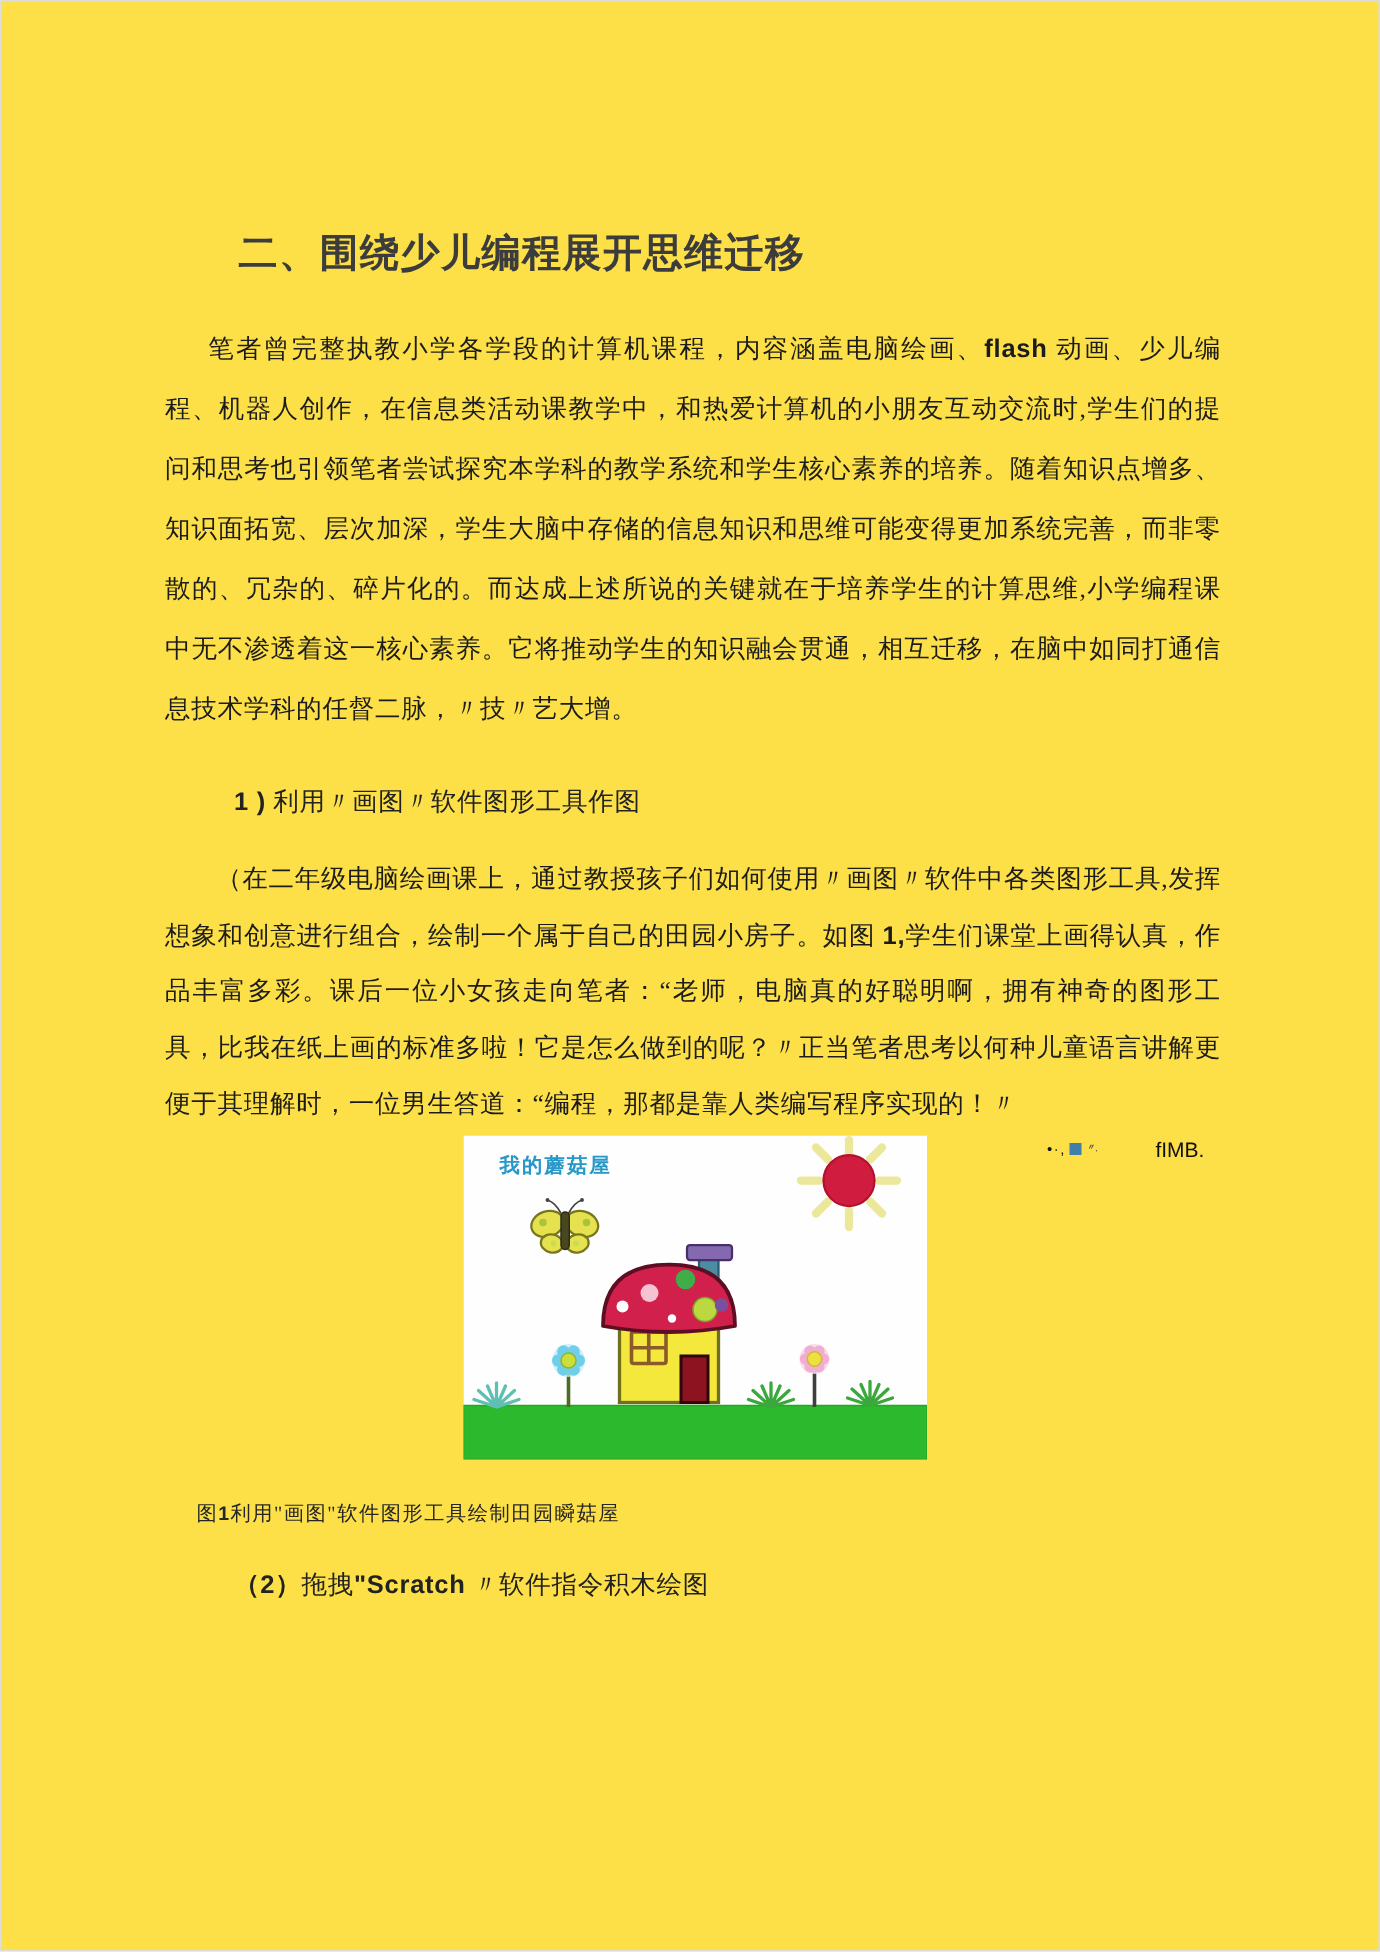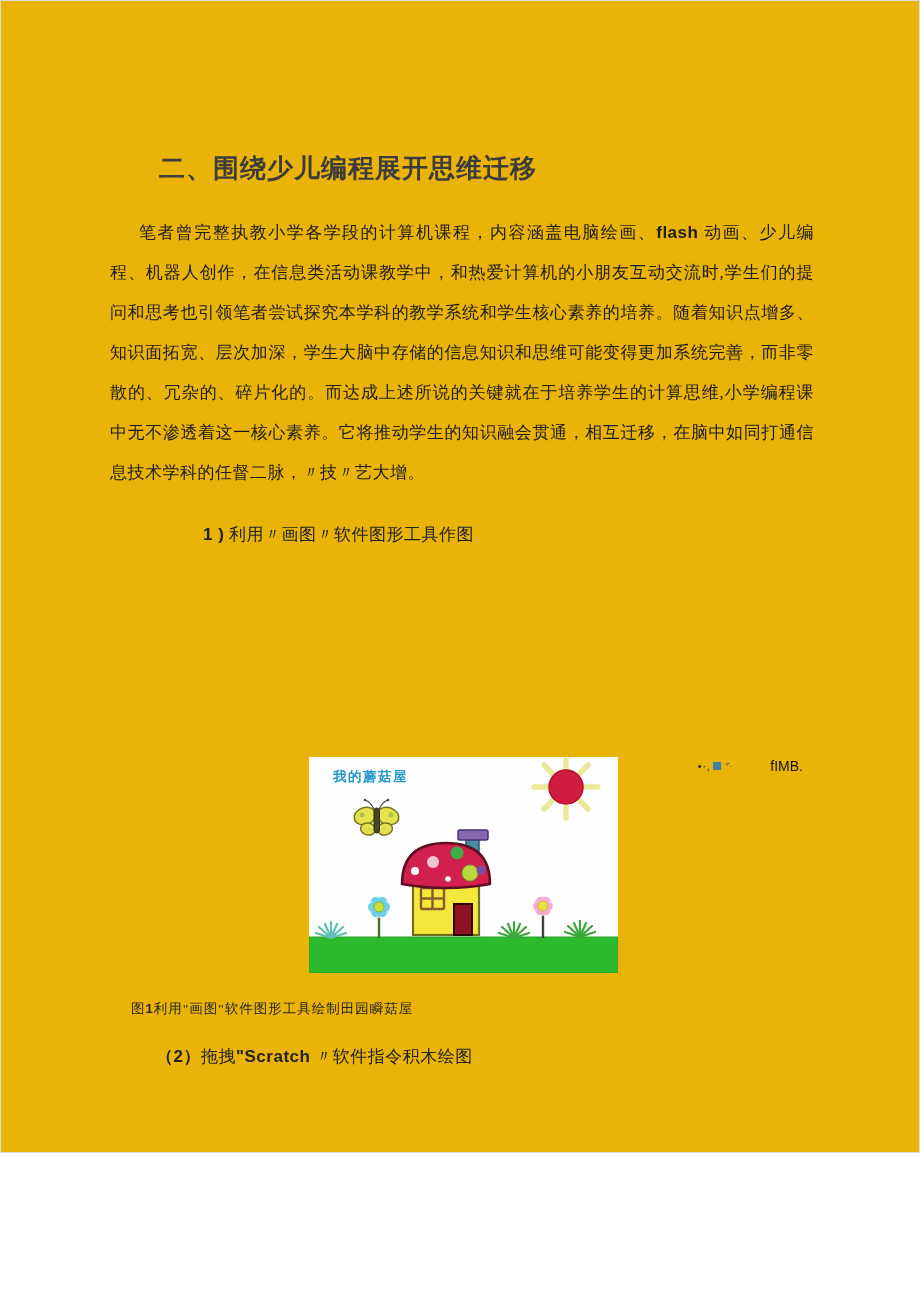--- a/index.html
+++ b/index.html
@@ -2,42 +2,42 @@
 <html><head>
 <meta charset="utf-8">
 <style>
   * { margin:0; padding:0; box-sizing:border-box; }
   html,body { background:#fff; }
   body {
     width:920px; height:1301px; position:relative;
     font-family:"Liberation Serif", serif; color:#1d1d1d;
   }
   .page {
-    position:absolute; left:0; top:0; width:920px; height:1153px;
-    background:#eab308; border:1px solid #dcdcdc; overflow:hidden;
+    position:absolute; left:0; top:0; width:920px; height:1301px;
+    background:#fde047; border:1px solid #dcdcdc; overflow:hidden;
   }
   .heading {
     position:absolute; left:158px; top:150px;
     font-family:"Liberation Sans", sans-serif;
     font-size:26px; font-weight:600; color:#3c3c3c; letter-spacing:1px;
   }
   .para {
     position:absolute; left:109px; width:704px;
     font-size:17px; line-height:40px; text-align:justify;
     color:#1c1c1c; letter-spacing:0.5px;
   }
   #para1 { top:212px; text-indent:1.7em; }
   #para2 { top:566px; line-height:37.5px; text-indent:2em; }
   #para3 { top:1094px; text-indent:1.6em; }
   .latin { font-family:"Liberation Sans", sans-serif; font-weight:700; }
   .sub {
     position:absolute; left:155px; font-size:17px; color:#222; letter-spacing:0.5px;
   }
   #sub1 { top:464px; }
-  #sub2 { top:522px;margin-left:47px; }
+  #sub2 { top:522px; }
   #sub3 { top:1044px; }
   .artifact {
     position:absolute; left:697px; top:757px; height:16px;
     font-family:"Liberation Sans", sans-serif; color:#222;
     display:flex; align-items:center;
   }
   .artifact .marks { font-size:10px; letter-spacing:1px; color:#111; }
   .artifact .chip {
     display:inline-block; width:8px; height:8px; background:#3f7fa8;
     margin:0 1px 0 2px;
@@ -59,20 +59,21 @@
 
 <div class="page">
 
   <h2 class="heading">二、围绕少儿编程展开思维迁移</h2>
 
   <p class="para" id="para1"><span>笔者曾完整执教小学各学段的计算机课程，内容涵盖电脑绘画、</span><b class="latin">flash</b><span> 动画、少儿编程、机器人创作，在信息类活动课教学中，和热爱计算机的小朋友互动交流时,学生们的提问和思考也引领笔者尝试探究本学科的教学系统和学生核心素养的培养。随着知识点增多、知识面拓宽、层次加深，学生大脑中存储的信息知识和思维可能变得更加系统完善，而非零散的、冗杂的、碎片化的。而达成上述所说的关键就在于培养学生的计算思维,小学编程课中无不渗透着这一核心素养。它将推动学生的知识融会贯通，相互迁移，在脑中如同打通信息技术学科的任督二脉，〃技〃艺大增。</span></p>
 
 
   <p class="sub" id="sub2"><b class="latin">1 )</b><span> 利用〃画图〃软件图形工具作图</span></p>
 
+  <p class="para" id="para2"><span>（在二年级电脑绘画课上，通过教授孩子们如何使用〃画图〃软件中各类图形工具,发挥想象和创意进行组合，绘制一个属于自己的田园小房子。如图 </span><b class="latin">1,</b><span>学生们课堂上画得认真，作品丰富多彩。课后一位小女孩走向笔者：“老师，电脑真的好聪明啊，拥有神奇的图形工具，比我在纸上画的标准多啦！它是怎么做到的呢？〃正当笔者思考以何种儿童语言讲解更便于其理解时，一位男生答道：“编程，那都是靠人类编写程序实现的！〃</span></p>
 
   <div class="artifact">
     <span class="marks">•·,</span>
     <span class="chip"></span>
     <span class="marks2">〞·</span>
     <span class="flabel">fIMB.</span>
   </div>
 
   <figure class="figure">
     <svg viewBox="0 0 309 216" width="309" height="216" xmlns="http://www.w3.org/2000/svg">

